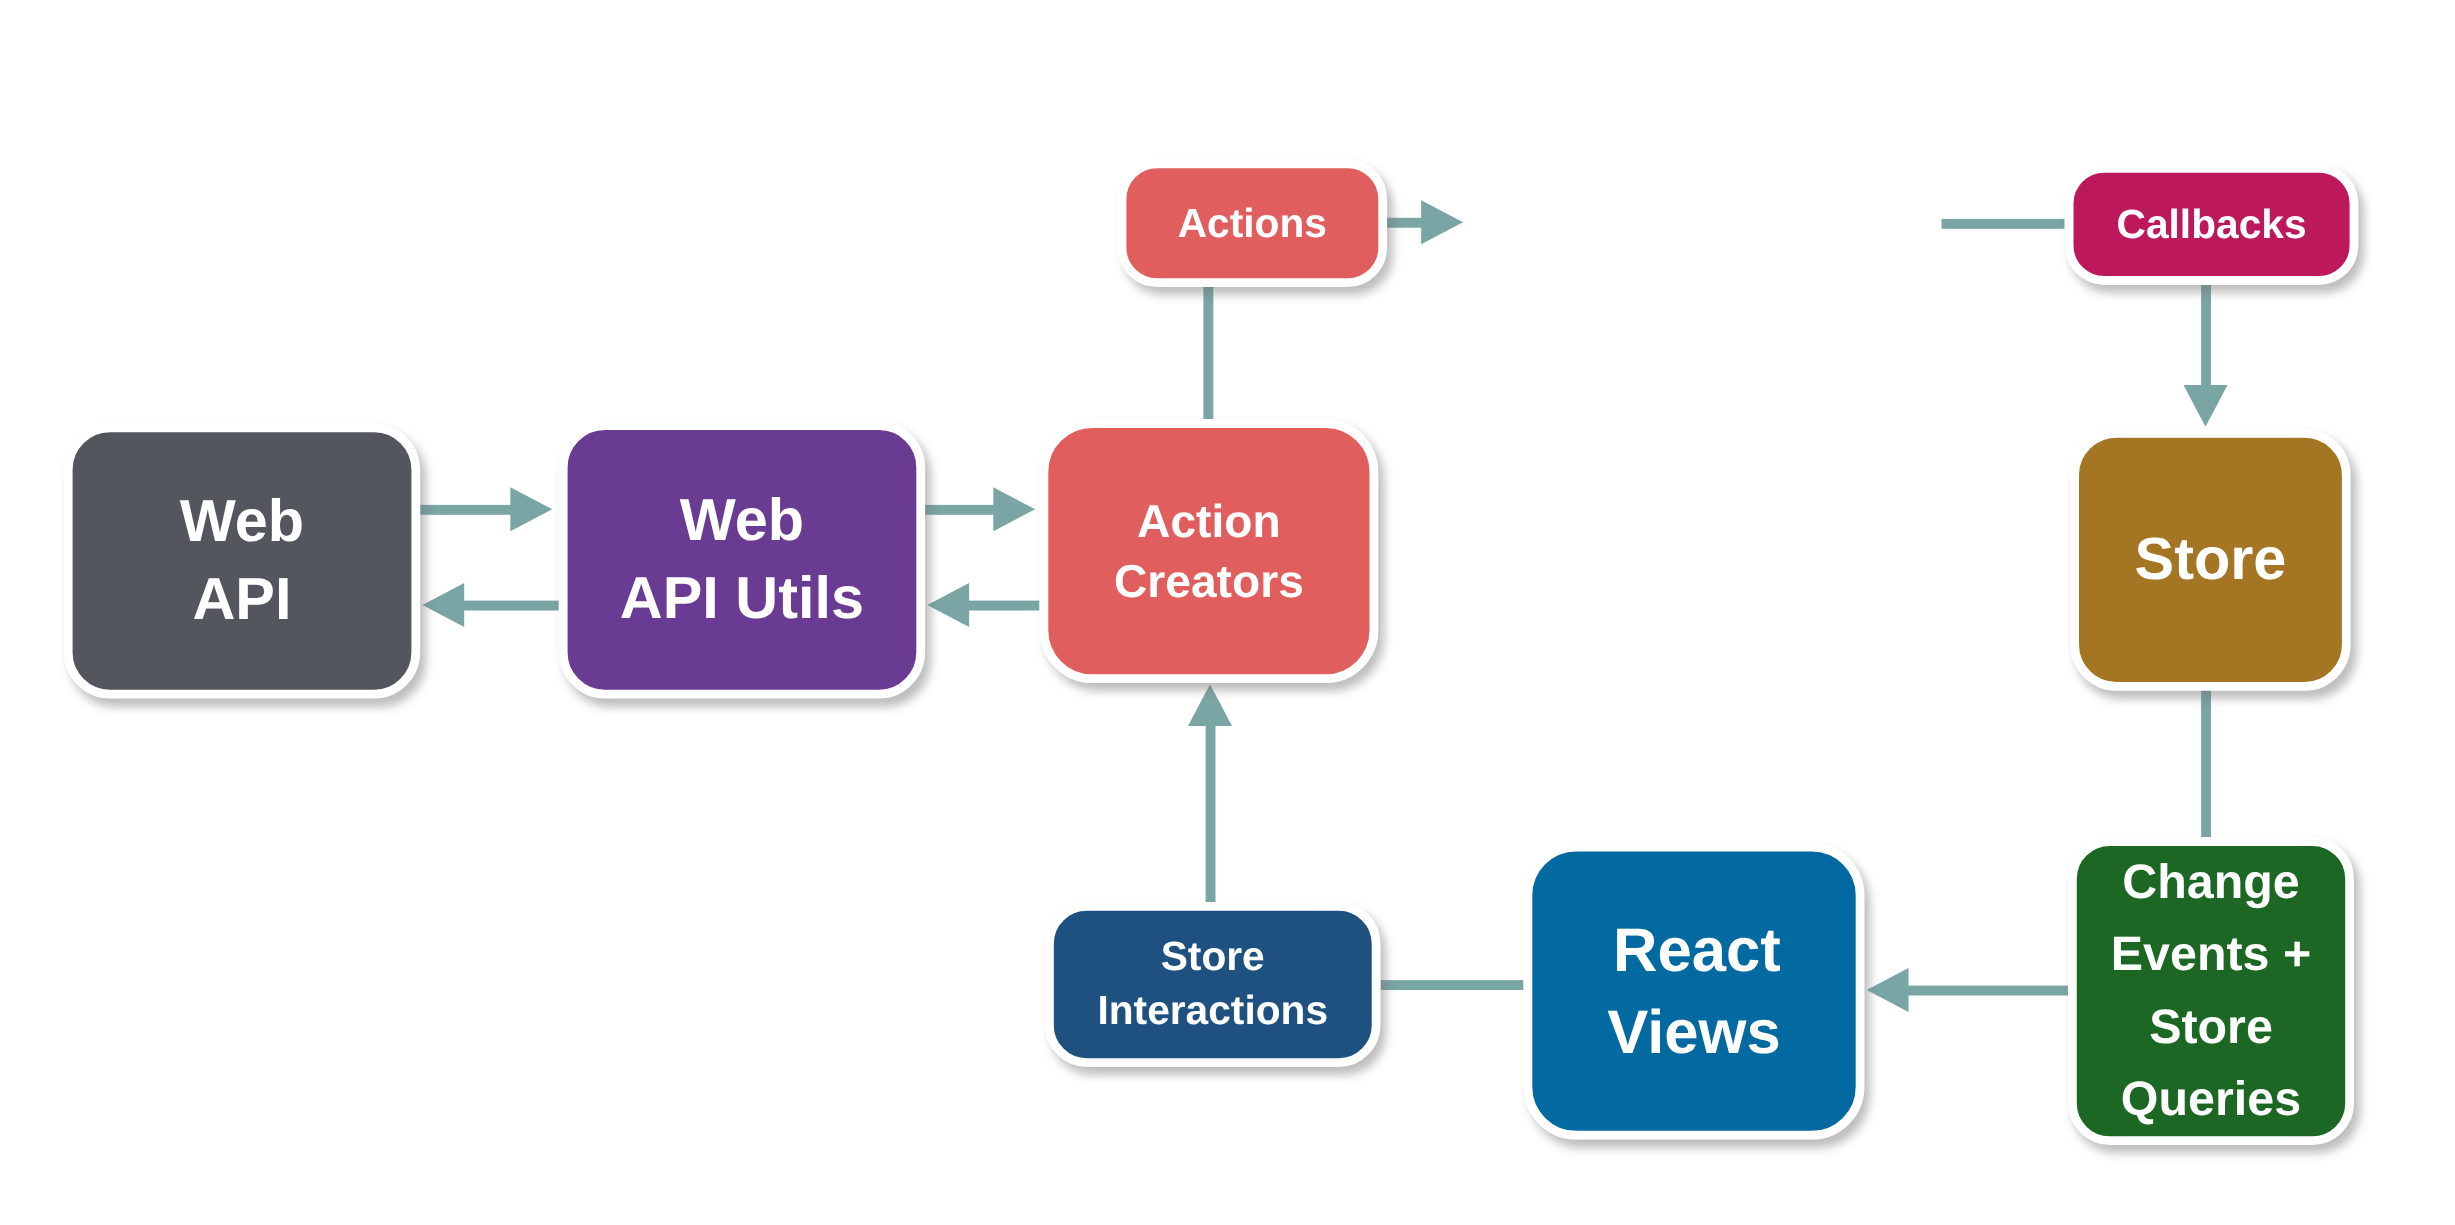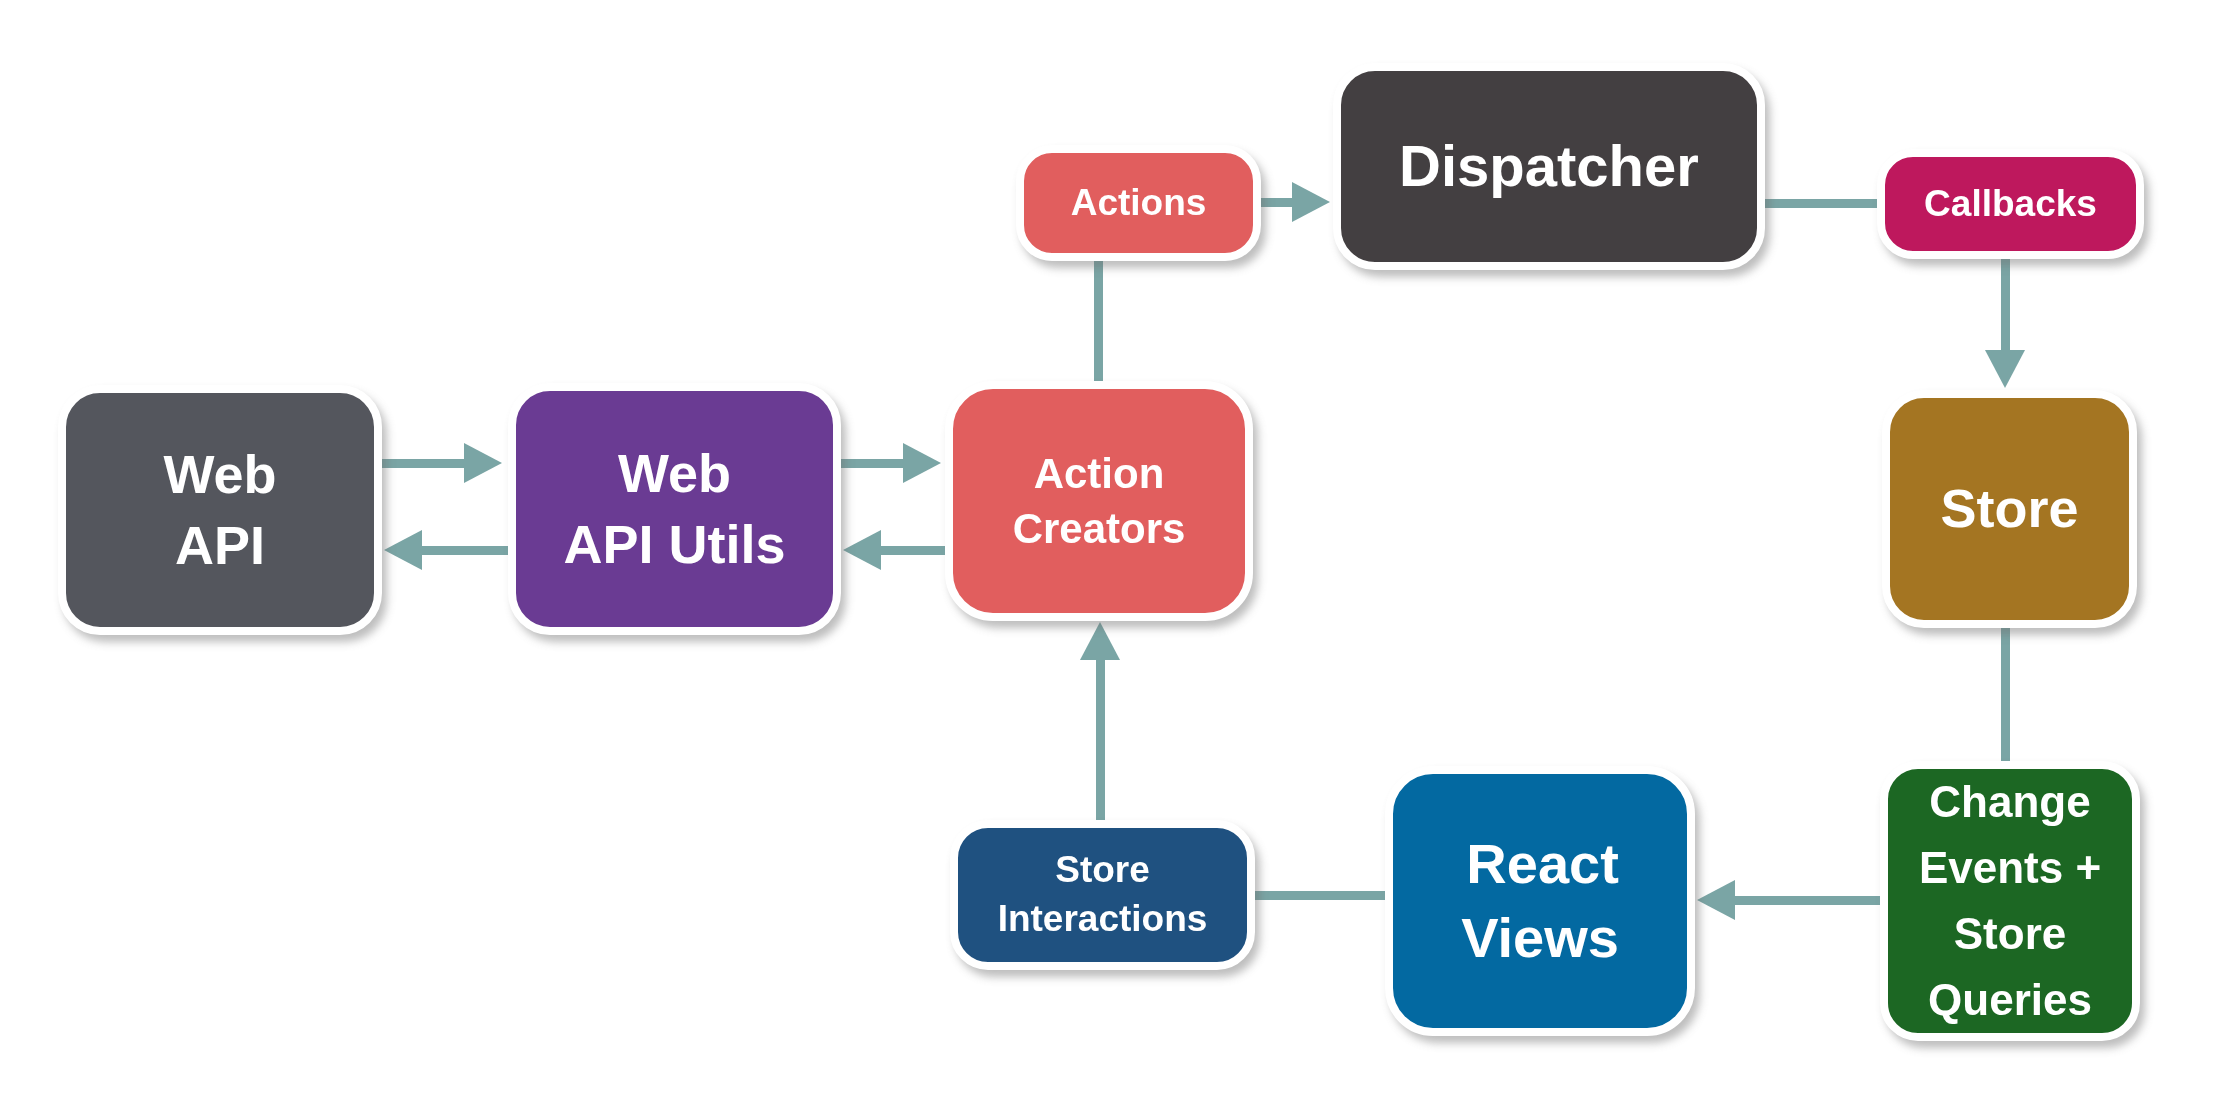--- a/index.html
+++ b/index.html
@@ -114,23 +114,20 @@
 
   <div class="node" id="n-action-creators" style="background: rgb(225, 94, 94);">
     <span class="lbl">Action
 Creators</span>
   </div>
 
   <div class="node" id="n-actions" style="background: rgb(225, 94, 94);">
     <span class="lbl">Actions</span>
   </div>
 
-  <div class="node" id="n-dispatcher" style="background: rgb(67, 63, 65);">
-    <span class="lbl">Dispatcher</span>
-  </div>
 
   <div class="node" id="n-callbacks" style="background: #be185d; justify-content: center;">
     <span class="lbl">Callbacks</span>
   </div>
 
   <div class="node" id="n-store" style="background: rgb(164, 117, 34);">
     <span class="lbl">Store</span>
   </div>
 
   <div class="node" id="n-change-events" style="background: rgb(28, 103, 35);">

